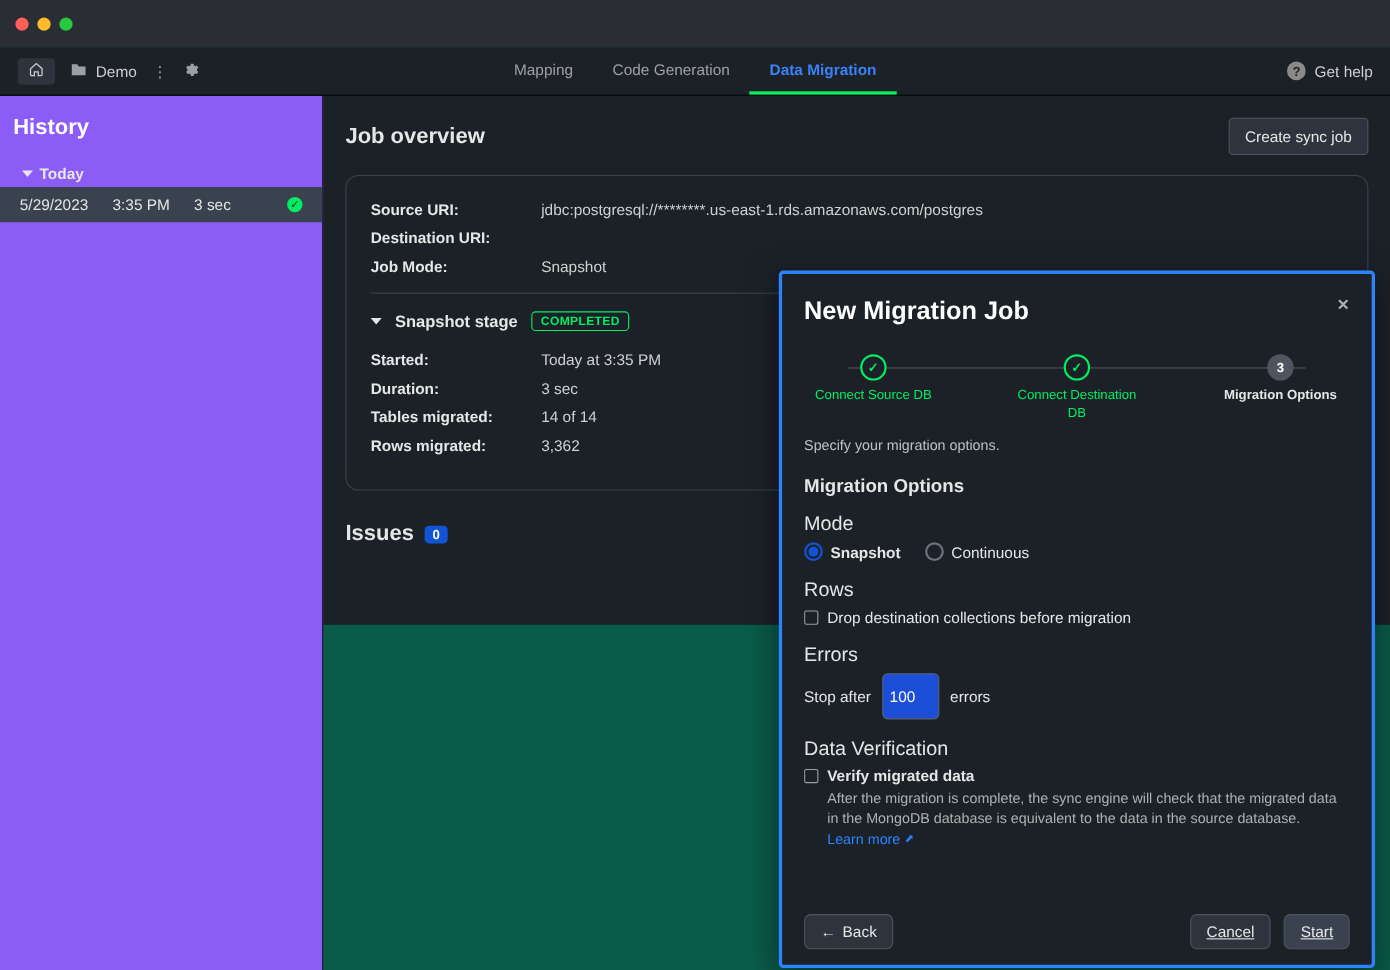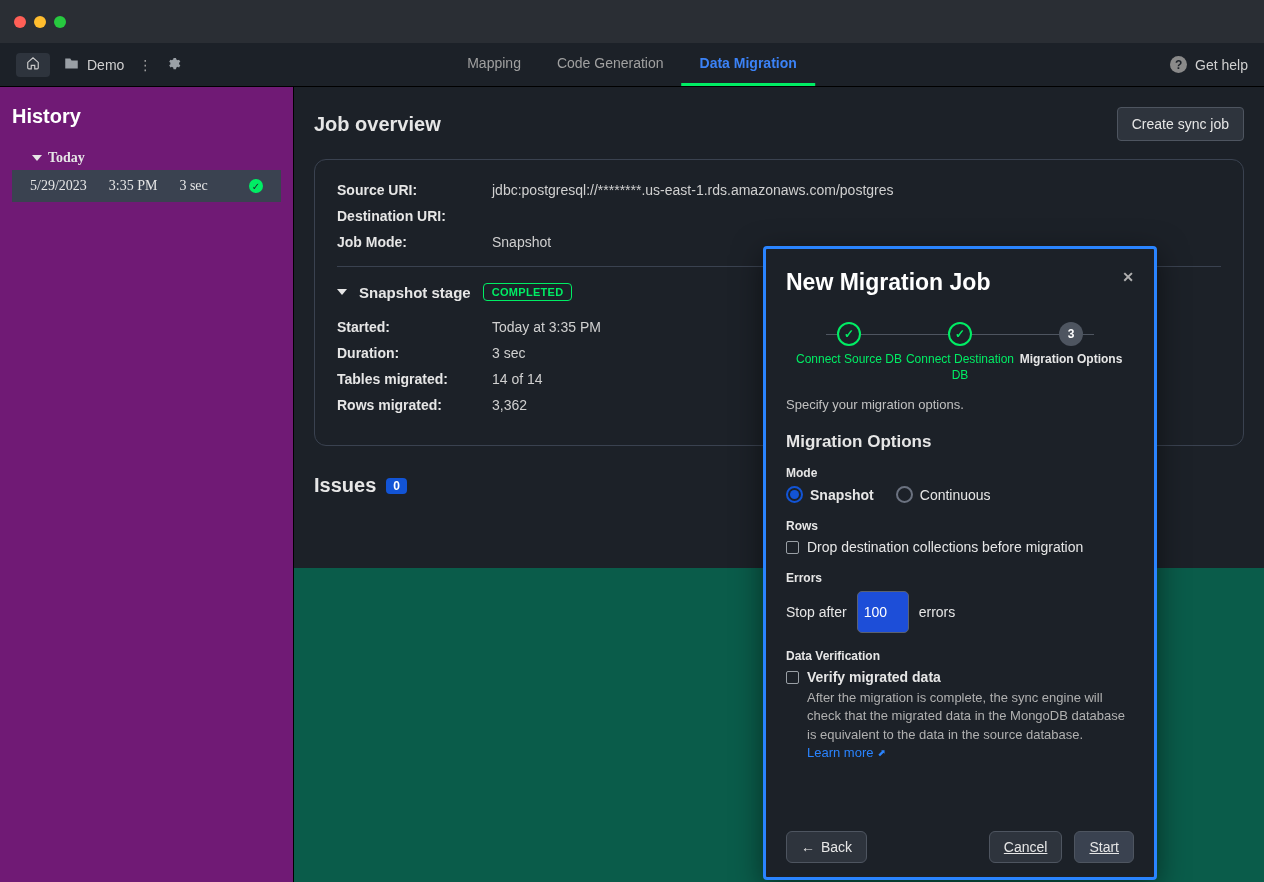--- a/index.html
+++ b/index.html
@@ -61,25 +61,25 @@
 
 .toolbar-right { display: flex; align-items: center; gap: 8px; font-size: 14px; color: #d0d0d0; cursor: pointer; }
 .help-q { width: 17px; height: 17px; border-radius: 50%; background: #8a8a8a; color: #1c2128; font-size: 12px; font-weight: bold; display: flex; align-items: center; justify-content: center; }
 
 
 .main { display: flex; height: calc(100% - 87px); }
 
 
 .sidebar {
   width: 294px;
-  background: #701a75;
+  background: #8b5cf6;
   border-right: 1px solid #000;
 }
 .sidebar-title { font-size: 20px; font-weight: 700; padding: 18px 12px 18px 12px; color: #fff; }
-.day-section { padding: 0 12px; font-family: Liberation Serif, serif; }
+.day-section { padding: 0 0; }
 .day-header {
   display: flex; align-items: center; gap: 6px;
   padding: 4px 20px; font-size: 14px; font-weight: 600; cursor: pointer;
 }
 .history-row {
   display: flex; align-items: center;
   padding: 8px 18px;
   background: #3a4250;
   gap: 22px; font-size: 14px;
 }
@@ -134,22 +134,22 @@
 .count-pill {
   background: #1254d6; color: #fff;
   font-size: 12px; font-weight: 700;
   padding: 1px 7px; border-radius: 4px;
 }
 
 
 .dialog-backdrop {
   position: absolute;
   top: 246px;
-  left: 763px;
-  width: 394px;
+  left: 708px;
+  width: 542px;
   height: 634px;
 }
 .dialog {
   width: 100%; height: 100%;
   background: #1c2128;
   border: 3px solid #2a84ff;
   border-radius: 4px;
   box-shadow: 0 8px 30px rgba(0,0,0,.5);
   display: flex; flex-direction: column;
   padding: 20px 20px 14px 20px;
@@ -170,21 +170,21 @@
 .step-done .step-icon { border: 2px solid #00ed64; color: #00ed64; }
 .step-current .step-icon { background: #4e5560; color: #fff; }
 .step-label { font-size: 12px; text-align: center; line-height: 1.3; }
 .step-done .step-label { color: #00ed64; }
 .step-current .step-label { font-weight: 600; }
 
 .dialog-body { flex: 1; margin-top: 14px; overflow: auto; }
 .helper-text { font-size: 13px; color: #c0c0c0; margin-bottom: 20px; }
 .section-h { font-size: 17px; font-weight: 700; margin-bottom: 14px; }
 .field { margin-bottom: 16px; }
-.field-label { font-size: 12px; font-weight: 700; margin-bottom: 6px; display: block; }
+.field-label { font-size: 18px; font-weight: 400; margin-bottom: 6px; display: block; }
 
 .radio-group { display: flex; gap: 22px; align-items: center; }
 .radio { display: flex; align-items: center; gap: 7px; cursor: pointer; font-size: 14px; }
 .radio-dot { width: 17px; height: 17px; border-radius: 50%; border: 2px solid #6b7280; display: flex; align-items: center; justify-content: center; }
 .radio.selected .radio-dot { border-color: #1254d6; }
 .radio.selected .radio-dot::after { content: ""; width: 9px; height: 9px; border-radius: 50%; background: #1254d6; }
 .radio.selected .radio-text { font-weight: 700; }
 
 .checkbox-row { display: flex; align-items: flex-start; gap: 8px; font-size: 14px; }
 .checkbox-box { width: 13px; height: 13px; border: 1.5px solid #9aa0a6; border-radius: 2px; flex-shrink: 0; margin-top: 2px; cursor: pointer; }

